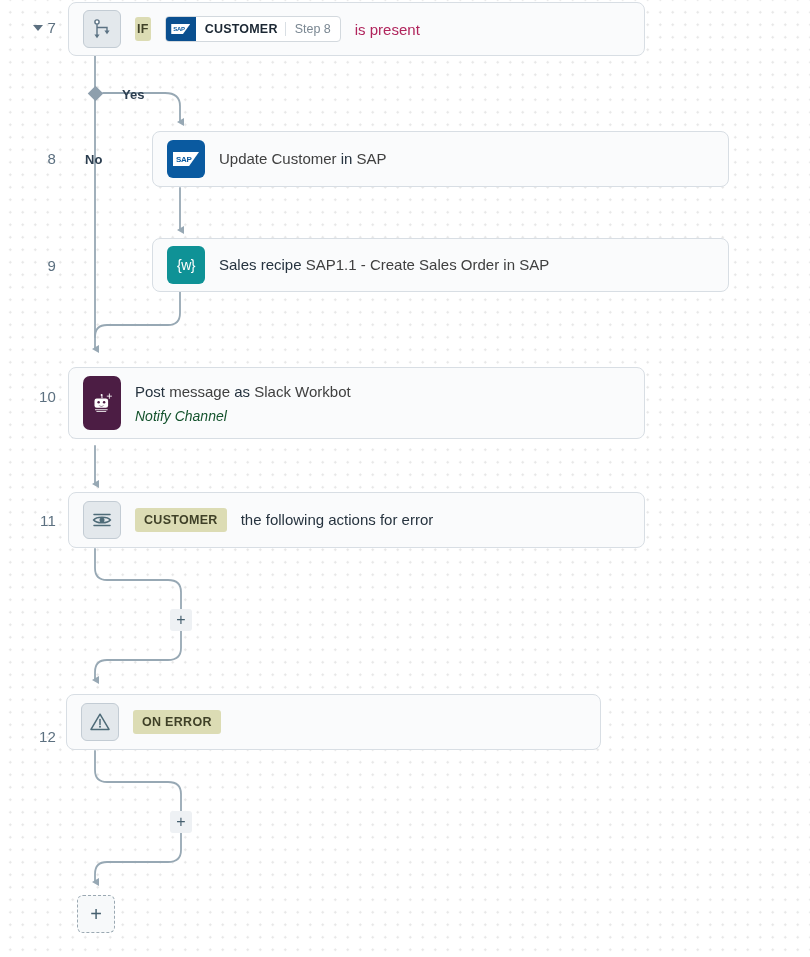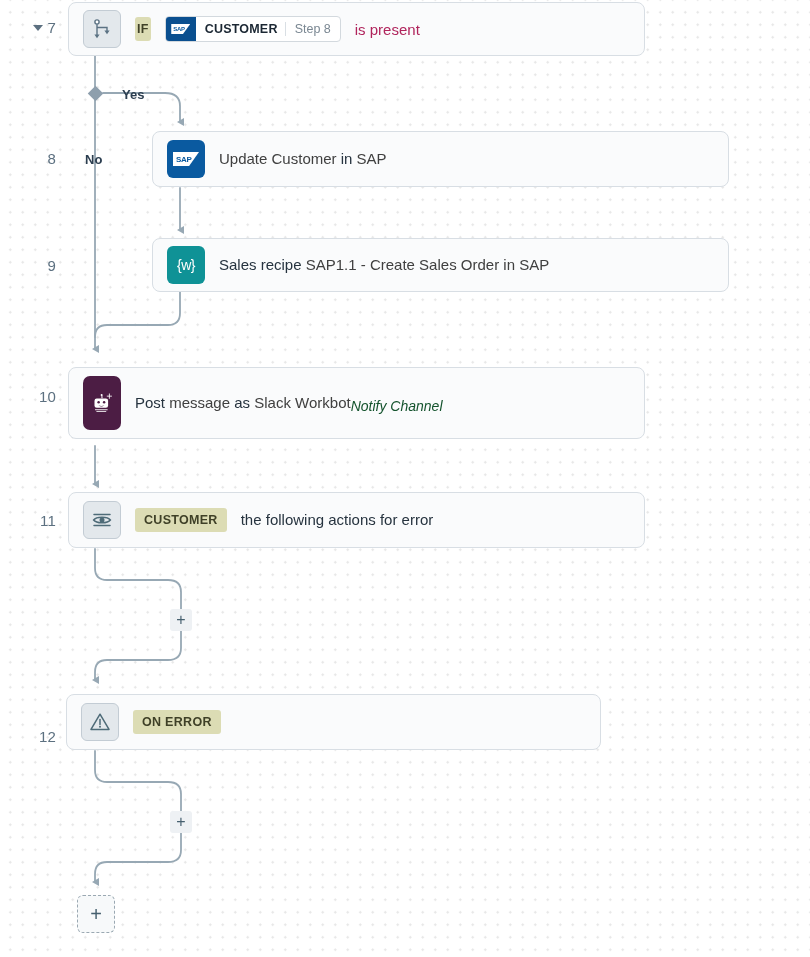--- a/index.html
+++ b/index.html
@@ -160,21 +160,21 @@
     line-height: 1.35;
   }
   .lnk { color: #404040; }
   .crimson { color: #b0245c; font-size: 15px; margin-left: 14px; }
   .subline {
     font-size: 14px;
     font-style: italic;
     color: #14532d;
     margin-top: 5px;
   }
-  .twoline { display: flex; flex-direction: row; justify-content: center; }
+  .twoline { display: flex; flex-direction: column; justify-content: center; }
 
   
   .plusbtn {
     position: absolute;
     width: 22px; height: 22px;
     background: #eef1f4;
     border-radius: 3px;
     display: flex; align-items: center; justify-content: center;
     color: #46606f;
     font-size: 16px;

